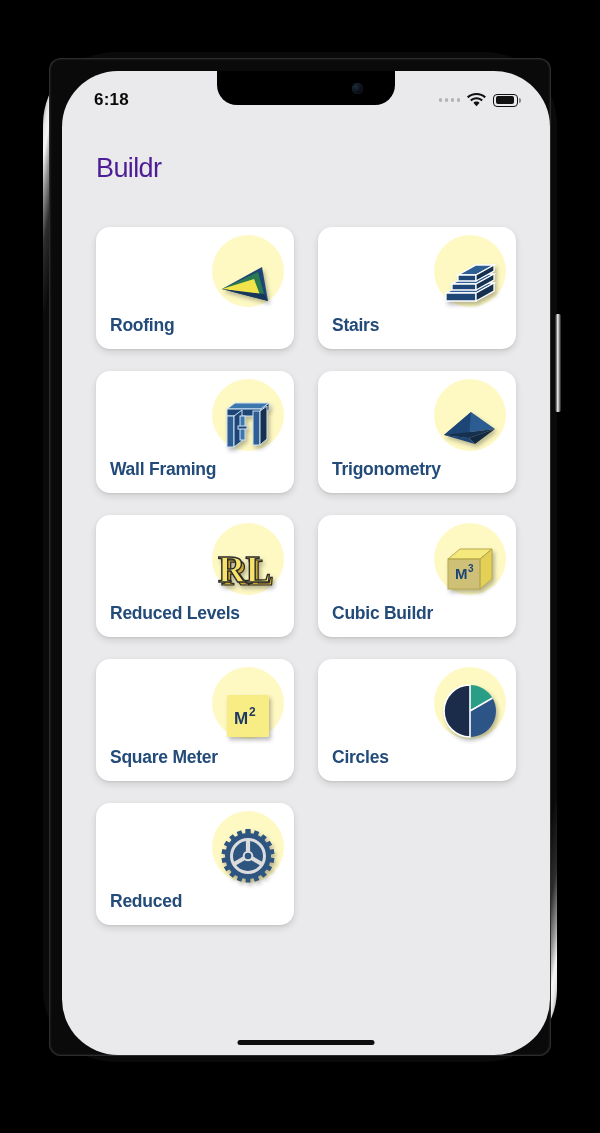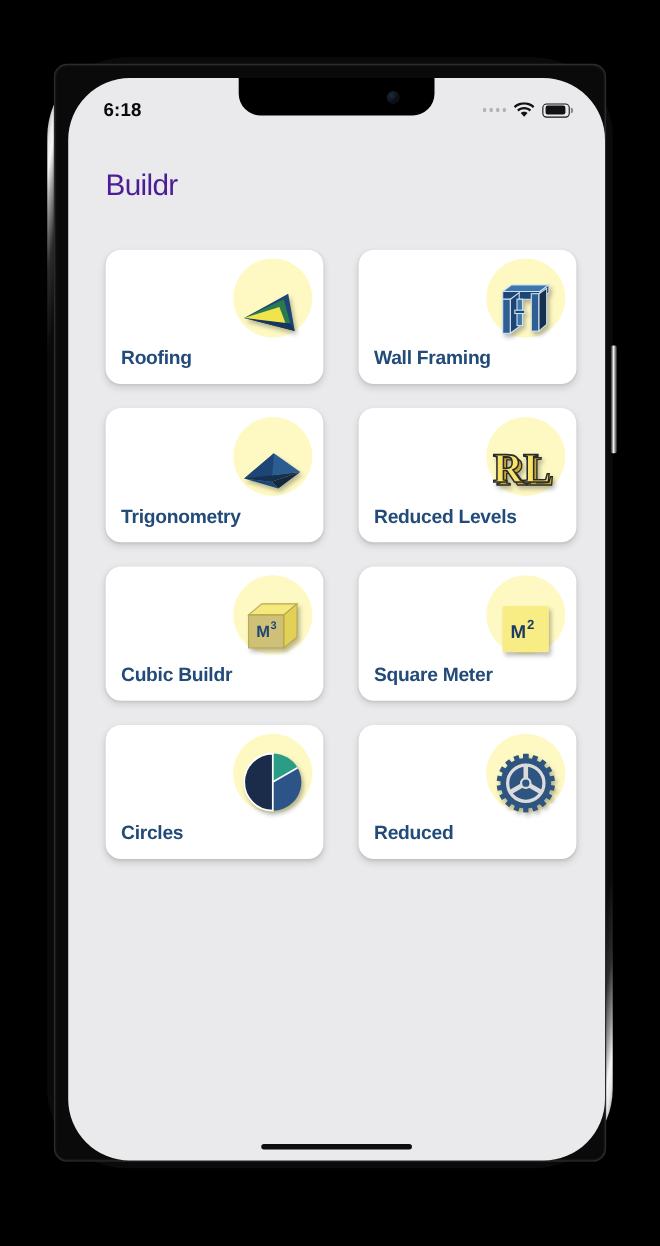--- a/index.html
+++ b/index.html
@@ -95,21 +95,21 @@
     position:absolute; left:34px; top:82px;
     font-size:27px; font-weight:normal; color:#4c1d95;
     letter-spacing:-.6px;
   }
 
   #tile-grid{
     position:absolute; left:34px; top:156px;
     width:420px;
     display:grid;
     grid-template-columns:repeat(2, 198px);
-    gap:22px 32px;
+    gap:22px 24px;
   }
   .tile{
     position:relative;
     height:122px;
     background:#fff;
     border-radius:14px;
     box-shadow:0 3px 7px rgba(0,0,0,.13), 0 1px 2px rgba(0,0,0,.07);
     overflow:hidden;
     cursor:pointer;
   }
@@ -180,20 +180,38 @@
             <svg width="56" height="46" viewBox="0 0 56 46">
               <polygon points="2,28 42,6 48,40" fill="#1d4576"></polygon>
               <polygon points="2,28 38,11 44,33" fill="#2a7a51"></polygon>
               <polygon points="2,28 34,18 40,34" fill="#f0e44a"></polygon>
               <polygon points="2,28 44,33 48,40" fill="#17365c"></polygon>
             </svg>
           </div>
           <div class="tile-label">Roofing</div>
         </div>
 
+        <div class="tile">
+          <div class="tile-icon-wrap">
+            <svg width="56" height="50" viewBox="0 0 56 50">
+              <g stroke="#ffffff" stroke-width="1.3">
+                <polygon points="4,36 22,26 52,26 34,36" fill="#2f5e93"></polygon>
+                <polygon points="4,36 34,36 34,44 4,44" fill="#1d4576"></polygon>
+                <polygon points="34,36 52,26 52,34 34,44" fill="#16314f"></polygon>
+                <polygon points="10,27 28,17 52,17 34,27" fill="#2f5e93"></polygon>
+                <polygon points="10,27 34,27 34,33 10,33" fill="#1d4576"></polygon>
+                <polygon points="34,27 52,17 52,23 34,33" fill="#16314f"></polygon>
+                <polygon points="16,18 34,8 52,8 34,18" fill="#2f5e93"></polygon>
+                <polygon points="16,18 34,18 34,24 16,24" fill="#1d4576"></polygon>
+                <polygon points="34,18 52,8 52,14 34,24" fill="#16314f"></polygon>
+              </g>
+            </svg>
+          </div>
+          <div class="tile-label">Stairs</div>
+        </div>
 
         <div class="tile">
           <div class="tile-icon-wrap">
             <svg width="52" height="52" viewBox="0 0 52 52">
               <g stroke="#cfe2f3" stroke-width="1">
                 <polygon points="5,10 13,4 47,4 39,10" fill="#3c76ad"></polygon>
                 <polygon points="5,10 39,10 39,17 5,17" fill="#1d4576"></polygon>
                 <polygon points="39,10 47,4 47,11 39,17" fill="#16314f"></polygon>
                 <rect x="5" y="17" width="7" height="31" fill="#2f5e93"></rect>
                 <polygon points="12,17 20,11 20,42 12,48" fill="#1d4576"></polygon>

